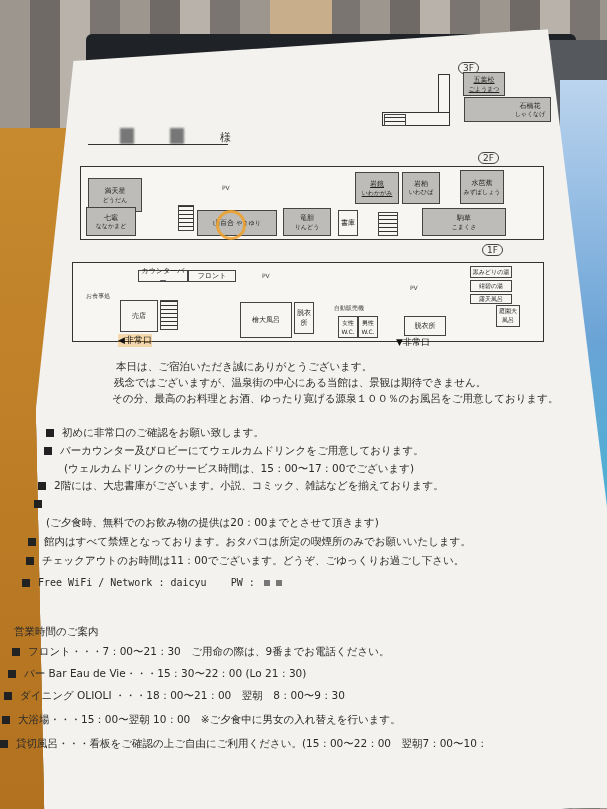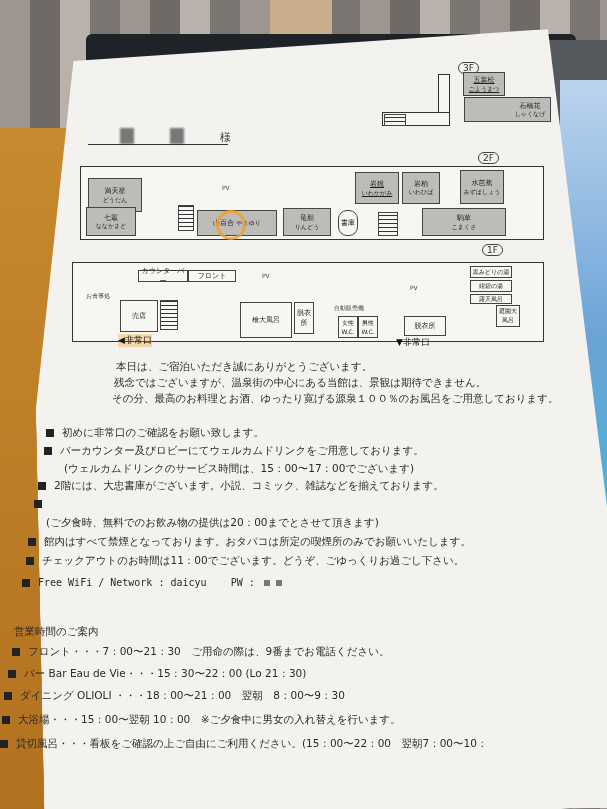--- a/index.html
+++ b/index.html
@@ -82,21 +82,21 @@
     </div>
   <div class="stairs" style="left:178px;top:205px;width:14px;height:24px;"></div>
   <div class="room" style="left:197px;top:210px;width:78px;height:24px;">
     <span><span>山百合</span> <small>やまゆり</small></span>
     </div>
   <div class="highlight" style="left:216px;top:210px;"></div>
   <div class="room" style="left:283px;top:208px;width:46px;height:26px;">
     <span>竜胆</span>
       <small>りんどう</small>
     </div>
-  <div class="box" style="left:338px;top:210px;width:18px;height:24px;border-radius:9px;">書庫</div>
+  <div class="box" style="left:338px;top:210px;width:18px;height:24px;">書庫</div>
   <div class="stairs" style="left:378px;top:212px;width:18px;height:22px;"></div>
   <div class="room" style="left:355px;top:172px;width:42px;height:30px;text-decoration:underline;">
     <span>岩鏡</span>
       <small>いわかがみ</small>
     </div>
   <div class="room" style="left:402px;top:172px;width:36px;height:30px;font-family:Liberation Serif, serif;">
     <span>岩柏</span>
       <small>いわひば</small>
     </div>
   <div class="room" style="left:460px;top:170px;width:42px;height:32px;">

